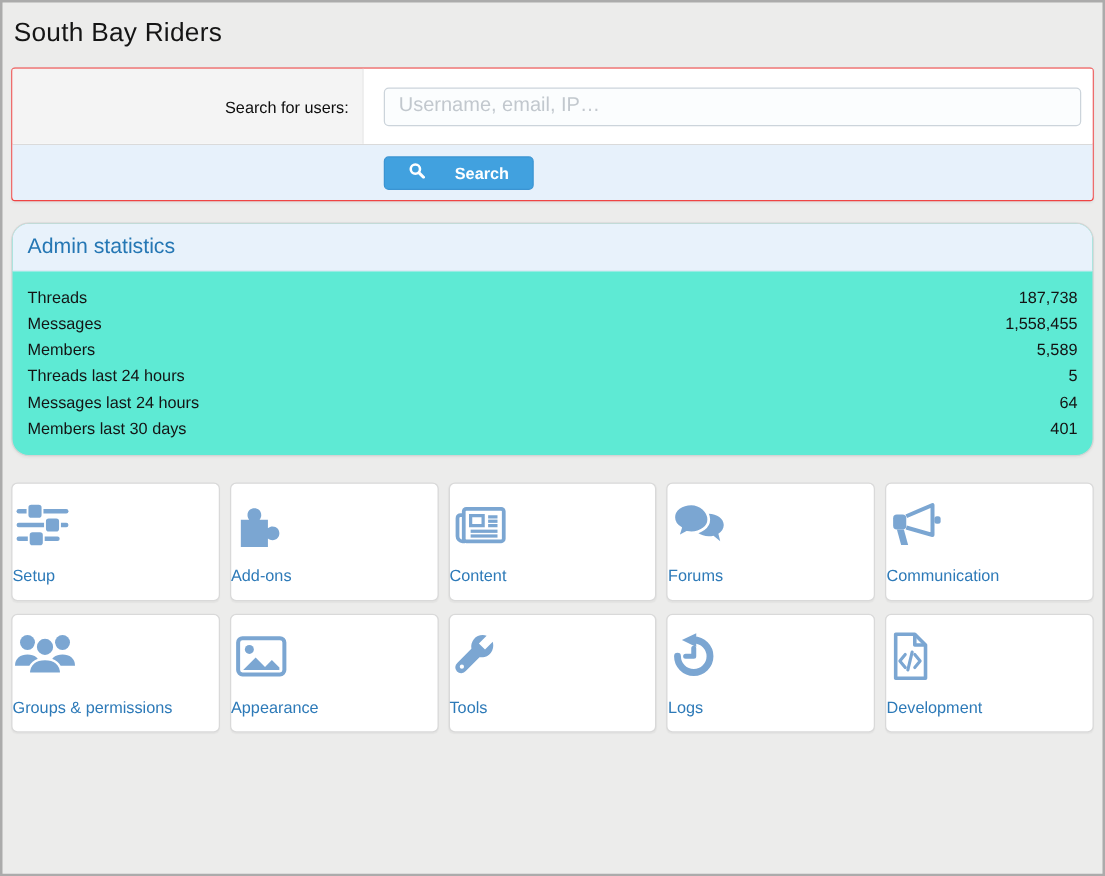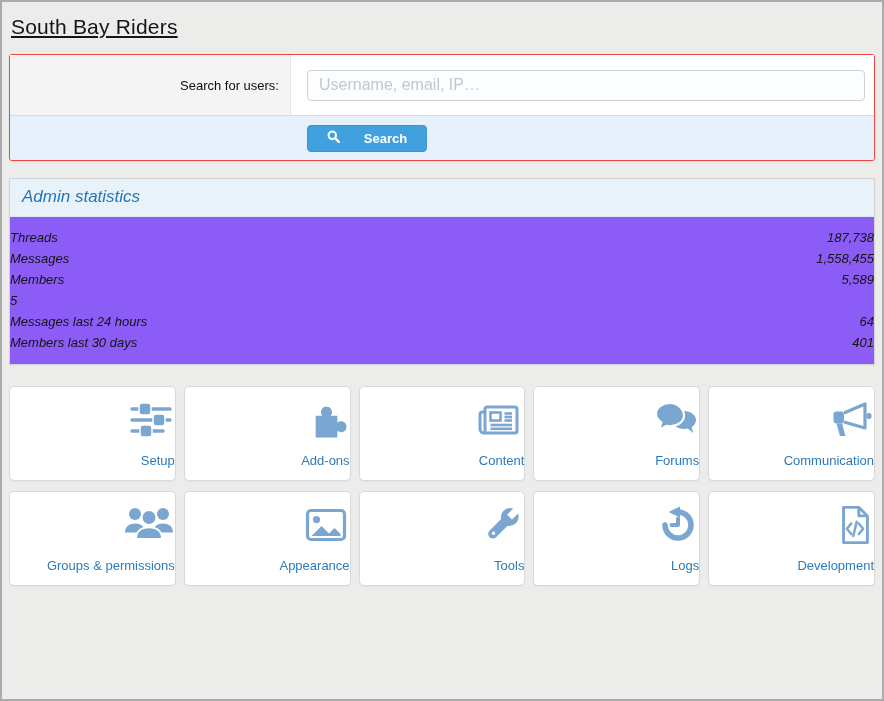--- a/index.html
+++ b/index.html
@@ -10,21 +10,21 @@
     width:884px; height:701px;
     border:2px solid #ababab;
     background:#ececeb;
     padding:0 7px;
     overflow:hidden;
     position:relative;
   }
 
   .page-title {
     font-size:21px; font-weight:400; color:#151515;
-    margin:13px 0 15px; padding-left:2px; letter-spacing:.2px;text-decoration:underline;
+    margin:13px 0 15px; padding-left:2px; letter-spacing:.2px;
   }
 
   
   .search-form {
     border:1px solid #ef4444; background:#fff; border-radius:3px;
     box-shadow:0 1px 2px rgba(0,0,0,.05);
   }
   .form-row { display:flex; height:60px; }
   .label-cell {
     width:281px; background:#f4f4f4; border-right:1px solid #e6e6e6;
@@ -45,44 +45,43 @@
   .search-button {
     display:inline-flex; align-items:center; justify-content:center; gap:24px;
     min-width:120px; height:27px; padding:0 18px;
     background:#41a1df; border:1px solid #3b94d2; border-radius:4px;
     color:#fff; font-size:13px; font-weight:bold; cursor:pointer;
     font-family:"Liberation Sans", sans-serif;
   }
 
   
   .stats-panel {
-    margin-top:17px; background:#8b5cf6;
-    border:1px solid #d4d4d4; border-radius:0; overflow:hidden;
+    margin-top:17px; background:#5eead4;
+    border:1px solid #d4d4d4; border-radius:14px; overflow:hidden;
     box-shadow:0 1px 2px rgba(0,0,0,.04);
-    font-style:italic;
   }
   .stats-header {
     background:#e8f2fb; color:#2577b4; font-size:17px;
     padding:8px 12px 9px; border-bottom:1px solid #dce9f4;
   }
-  .stats-body { padding:10px 0 11px; }
+  .stats-body { padding:10px 12px 11px; }
   .stat-row {
     display:flex; justify-content:space-between;
     font-size:13px; line-height:21px; color:#141414;
   }
 
   
   .tiles {
     margin-top:21px;
     display:grid; grid-template-columns:repeat(5,1fr); gap:10px 8px;
   }
   .tile {
     height:95px; background:#fff;
     border:1px solid #d9d9d9; border-radius:5px;
-    display:flex; flex-direction:column; align-items:flex-end; justify-content:center;
+    display:flex; flex-direction:column; align-items:flex-start; justify-content:center;
     gap:13px; cursor:pointer;
     box-shadow:0 1px 1px rgba(0,0,0,.04);
   }
   .tile .icon { height:42px; display:flex; align-items:center; justify-content:center; }
   .tile .tile-label { font-size:13px; color:#2d7ab8; line-height:14px; }
 </style>
 </head>
 <body>
 
 <div class="window">
@@ -118,20 +117,21 @@
       </div>
       <div class="stat-row">
         <span>Messages</span>
         <span>1,558,455</span>
       </div>
       <div class="stat-row">
         <span>Members</span>
         <span>5,589</span>
       </div>
       <div class="stat-row">
+        <span>Threads last 24 hours</span>
         <span>5</span>
       </div>
       <div class="stat-row">
         <span>Messages last 24 hours</span>
         <span>64</span>
       </div>
       <div class="stat-row">
         <span>Members last 30 days</span>
         <span>401</span>
       </div>

